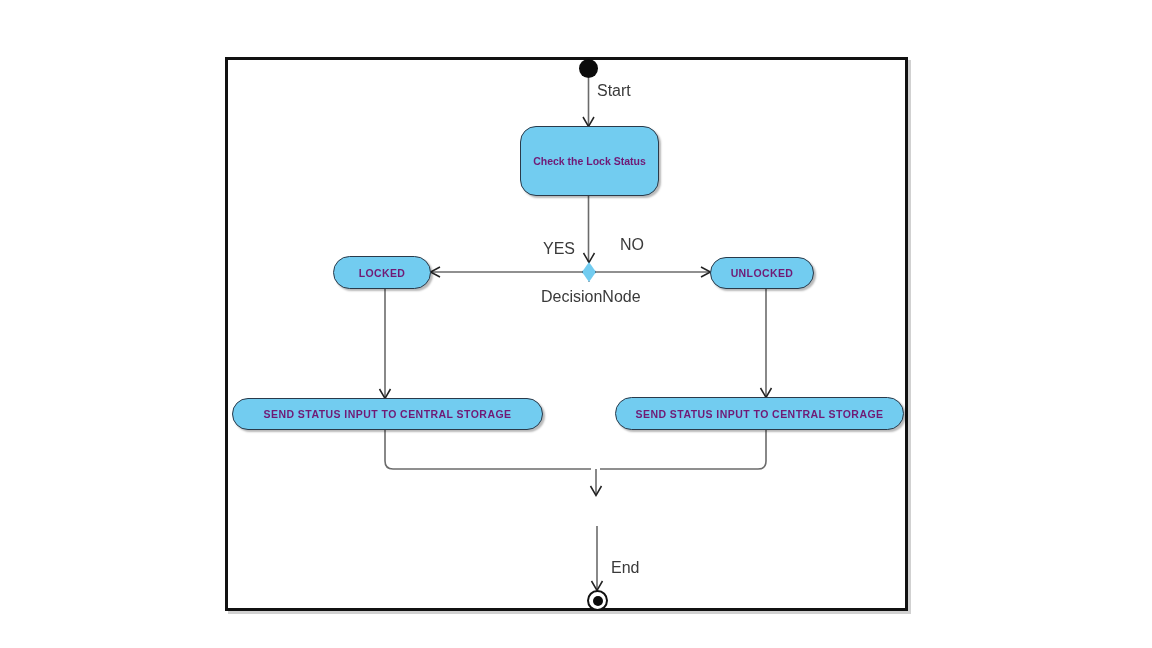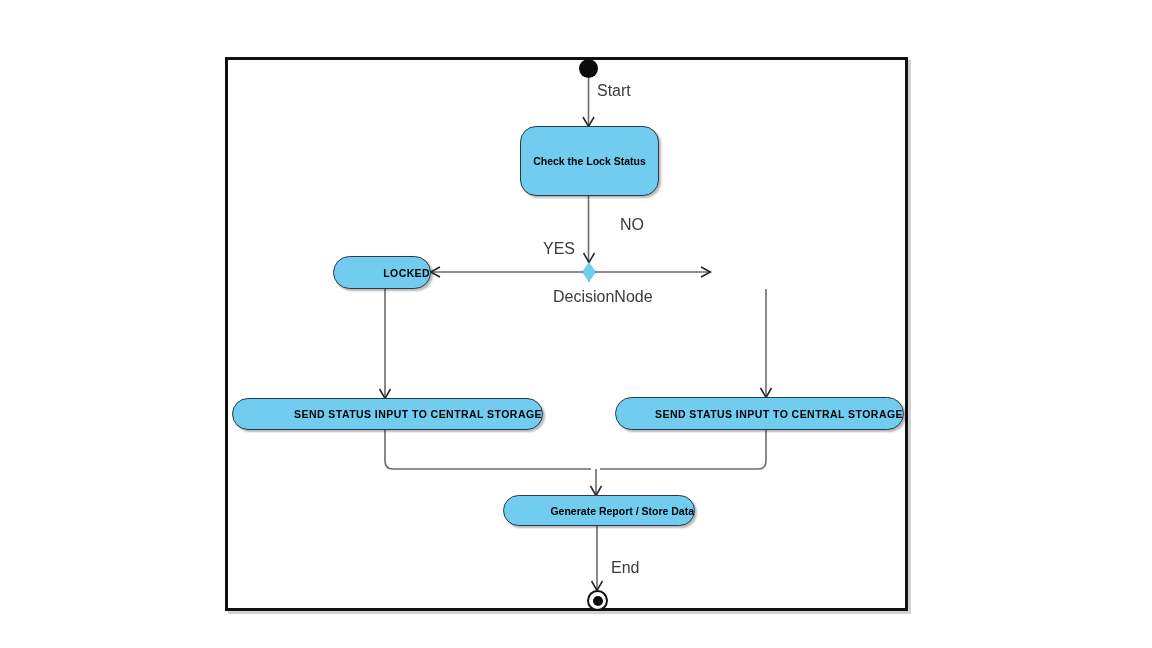--- a/index.html
+++ b/index.html
@@ -34,30 +34,29 @@
   }
   
   .node {
     position: absolute;
     background: #72CCF0;
     border: 1.6px solid #2a3a4a;
     box-sizing: border-box;
     display: flex;
     align-items: center;
     justify-content: center;
-    color: #000000;
+    color: #701a75;
     text-align: center;
     box-shadow: 2px 2px 2px rgba(0,0,0,0.28);
   }
   .node-activity {
     border-radius: 14px;
   }
   .node-pill {
     border-radius: 999px;
-    justify-content: flex-end;
   }
   .node-label {
     pointer-events: none;
     white-space: nowrap;
   }
   #node-check {
     left: 520px; top: 126px; width: 139px; height: 70px;
     border-radius: 16px;
   }
   #node-check .node-label { font-size: 10.5px; font-weight: 600; }
@@ -127,22 +126,22 @@
 
   
   .edge-label {
     position: absolute;
     font-size: 16px;
     color: #3a3a3a;
     white-space: nowrap;
   }
   #label-start   { left: 597px; top: 82px; }
   #label-yes     { left: 543px; top: 240px; }
-  #label-no      { left: 620px; top: 216px; }
-  #label-decision{ left: 553px; top: 288px; }
+  #label-no      { left: 620px; top: 236px; }
+  #label-decision{ left: 541px; top: 288px; }
   #label-end     { left: 611px; top: 559px; }
 
   svg.edges {
     position: absolute;
     left: 0; top: 0;
     width: 1152px; height: 648px;
     overflow: visible;
     pointer-events: none;
   }
   .edge-path {
@@ -203,32 +202,32 @@
       </div>
 
       <div class="decision-node">
         <div class="dshape"></div>
       </div>
 
       <div class="node node-pill" id="node-locked">
         <span class="node-label">LOCKED</span>
       </div>
 
+      <div class="node node-pill" id="node-unlocked">
+        <span class="node-label">UNLOCKED</span>
+      </div>
 
       <div class="node node-pill" id="node-send-left">
         <span class="node-label">SEND STATUS INPUT TO CENTRAL STORAGE</span>
       </div>
 
       <div class="node node-pill" id="node-send-right">
         <span class="node-label">SEND STATUS INPUT TO CENTRAL STORAGE</span>
       </div>
 
-      <div class="node node-pill" id="node-generate">
-        <span class="node-label">Generate Report / Store Data</span>
-      </div>
 
       <div class="end-node"></div>
 
       <div class="edge-label" id="label-start">Start</div>
       <div class="edge-label" id="label-yes">YES</div>
       <div class="edge-label" id="label-no">NO</div>
       <div class="edge-label" id="label-decision">DecisionNode</div>
       <div class="edge-label" id="label-end">End</div>
     </div>
 

